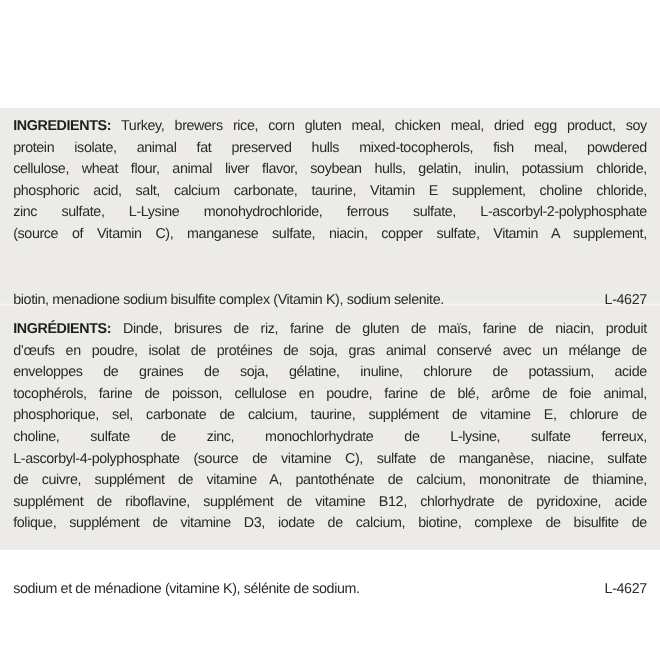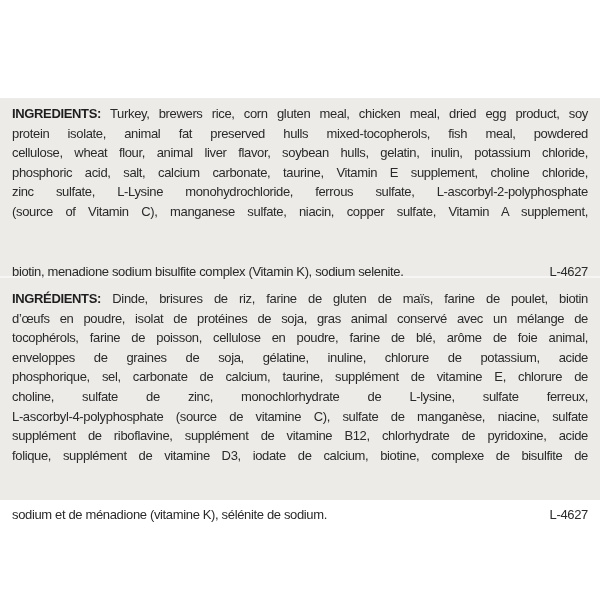--- a/index.html
+++ b/index.html
@@ -37,26 +37,27 @@
   <span class="line">phosphoric acid, salt, calcium carbonate, taurine, Vitamin E supplement, choline chloride,</span>
   <span class="line">zinc sulfate, L-Lysine monohydrochloride, ferrous sulfate, L-ascorbyl-2-polyphosphate</span>
   <span class="line">(source of Vitamin C), manganese sulfate, niacin, copper sulfate, Vitamin A supplement,</span>
   <span class="line last">
       <span>biotin, menadione sodium bisulfite complex (Vitamin K), sodium selenite.</span>
       <span>L-4627</span>
     </span>
 </div>
 
 <div class="block fr">
-  <span class="line"><span class="heading">INGRÉDIENTS:</span><span> Dinde, brisures de riz, farine de gluten de maïs, farine de poulet, biotin</span></span>
+  <span class="line"><span class="heading">INGRÉDIENTS:</span><span> Dinde, brisures de riz, farine de gluten de maïs, farine de niacin, produit</span></span>
   <span class="line">d’œufs en poudre, isolat de protéines de soja, gras animal conservé avec un mélange de</span>
+  <span class="line">enveloppes de graines de soja, gélatine, inuline, chlorure de potassium, acide</span>
   <span class="line">tocophérols, farine de poisson, cellulose en poudre, farine de blé, arôme de foie animal,</span>
-  <span class="line">enveloppes de graines de soja, gélatine, inuline, chlorure de potassium, acide</span>
   <span class="line">phosphorique, sel, carbonate de calcium, taurine, supplément de vitamine E, chlorure de</span>
   <span class="line">choline, sulfate de zinc, monochlorhydrate de L-lysine, sulfate ferreux,</span>
   <span class="line">L-ascorbyl-4-polyphosphate (source de vitamine C), sulfate de manganèse, niacine, sulfate</span>
+  <span class="line">de cuivre, supplément de vitamine A, pantothénate de calcium, mononitrate de thiamine,</span>
   <span class="line">supplément de riboflavine, supplément de vitamine B12, chlorhydrate de pyridoxine, acide</span>
   <span class="line">folique, supplément de vitamine D3, iodate de calcium, biotine, complexe de bisulfite de</span>
   <span class="line last">
       <span>sodium et de ménadione (vitamine K), sélénite de sodium.</span>
       <span>L-4627</span>
     </span>
 </div>
 
 </body></html>

